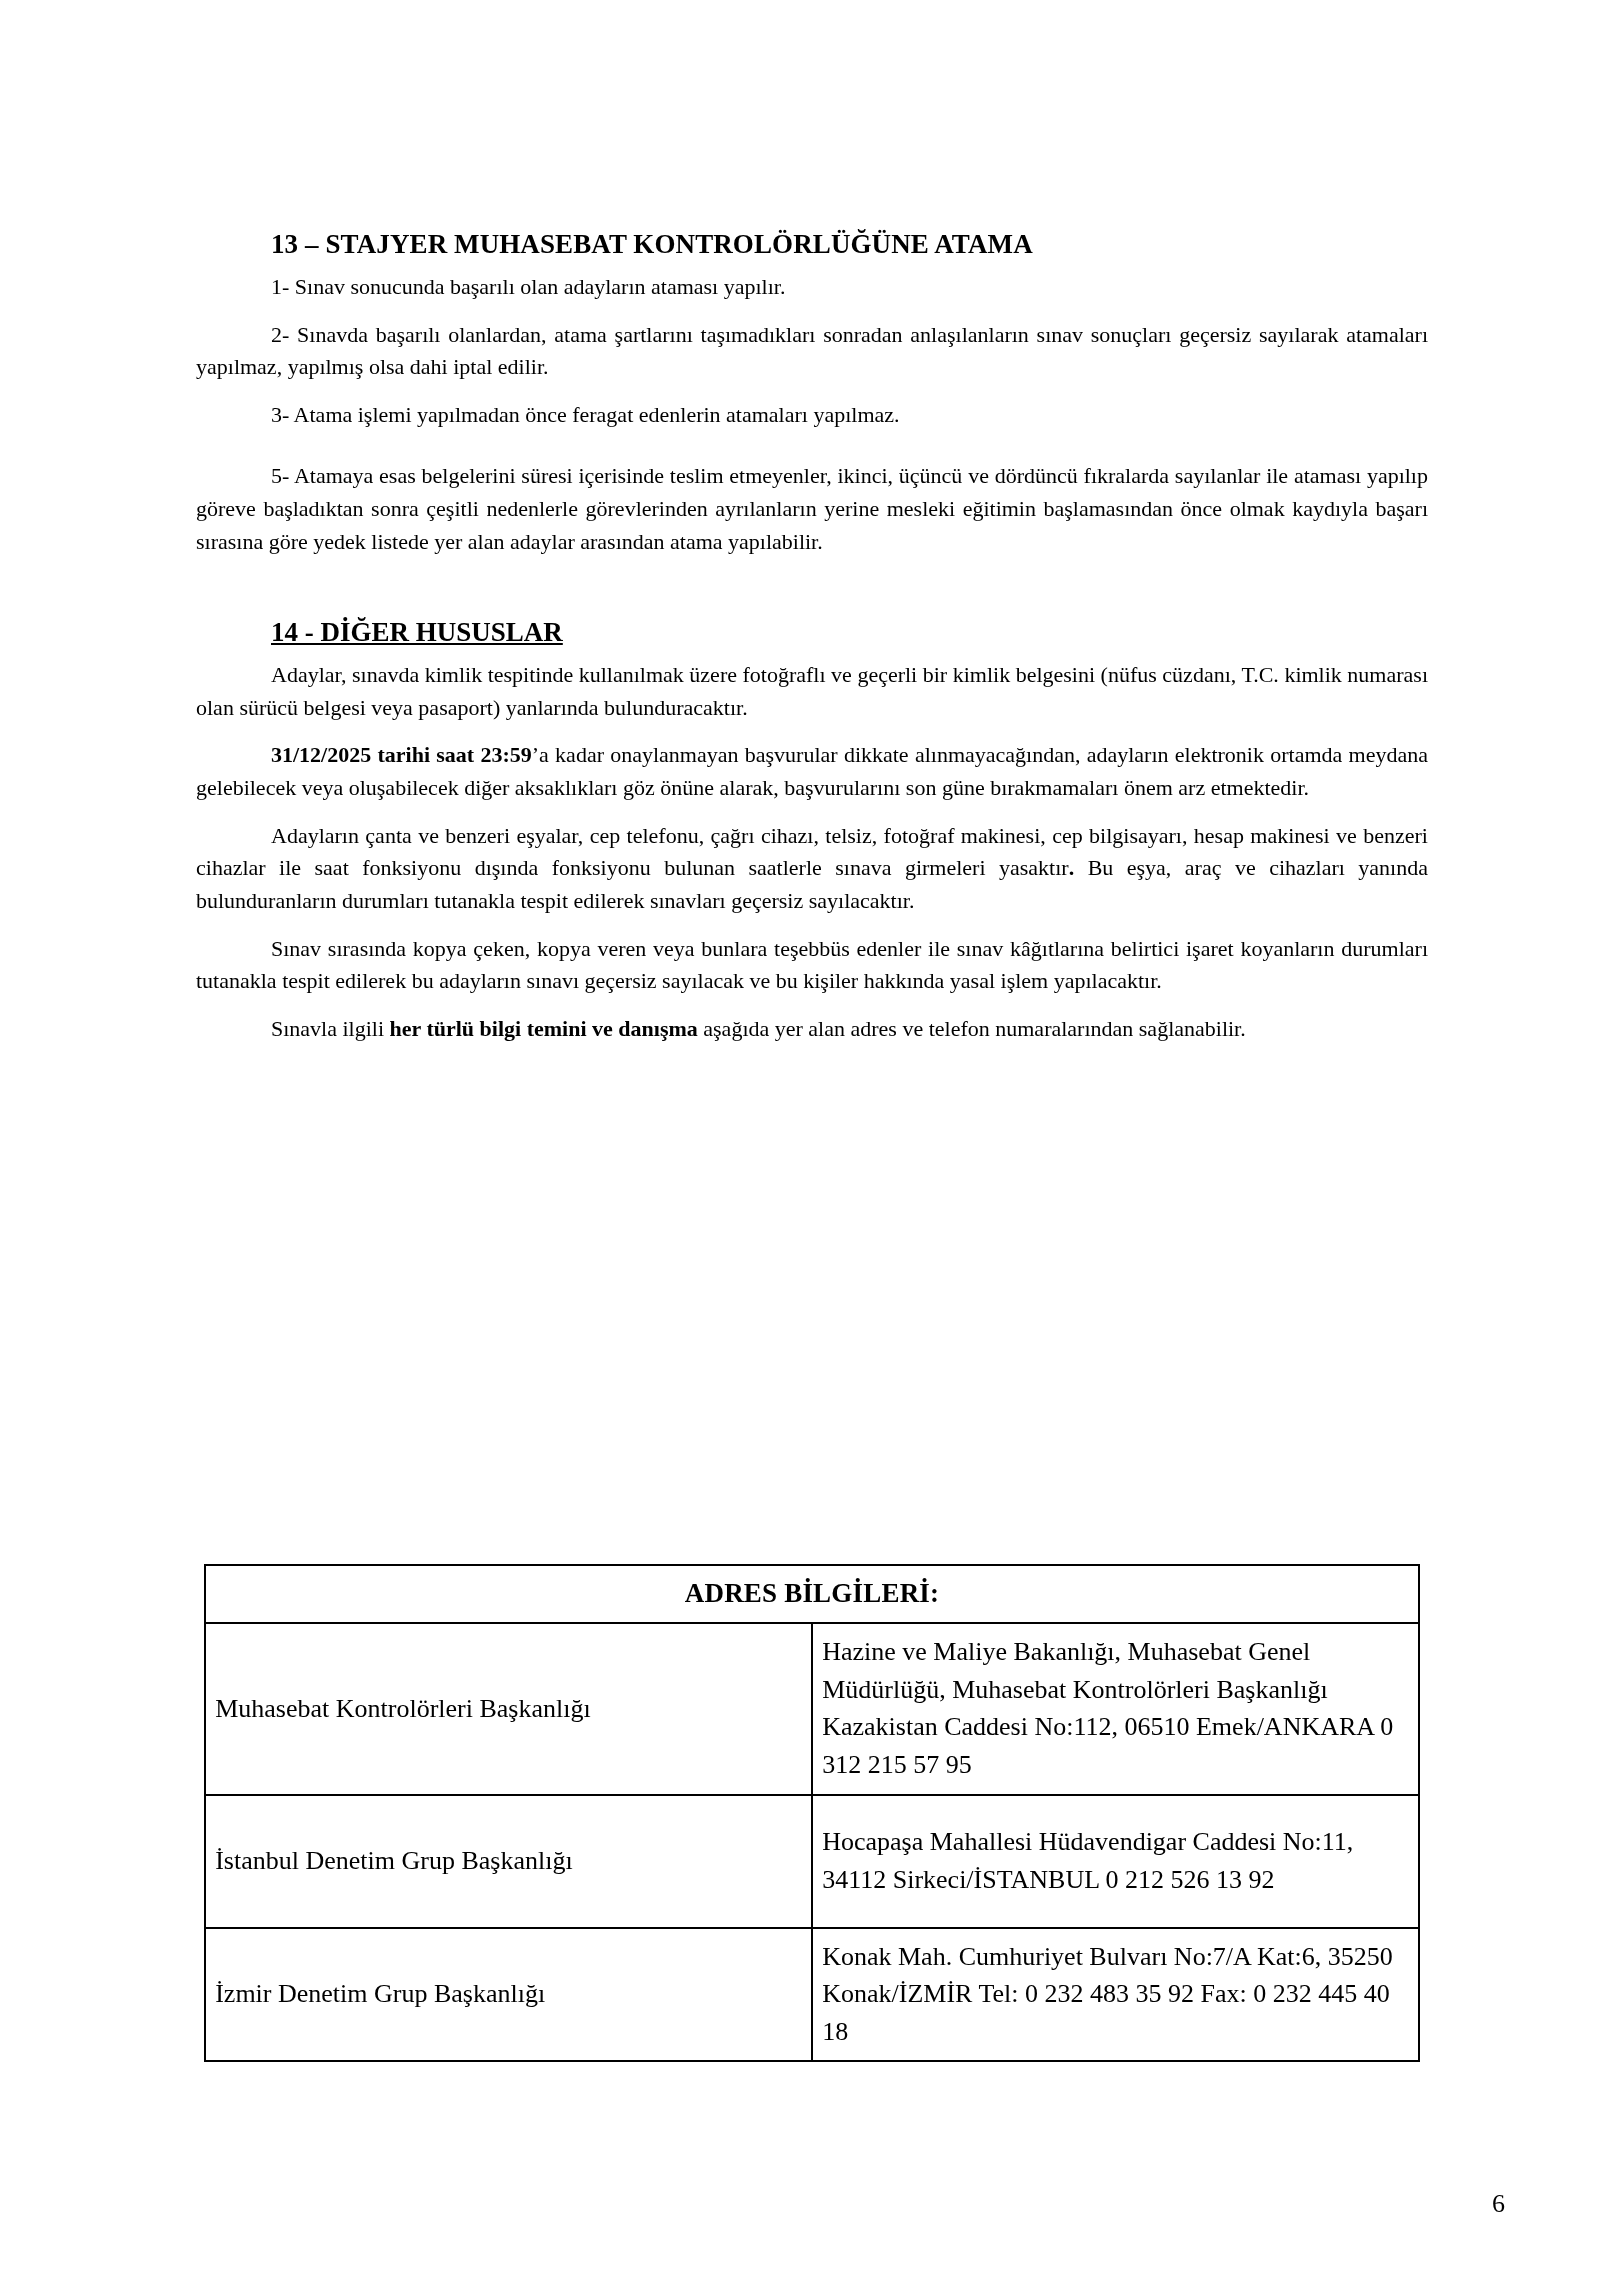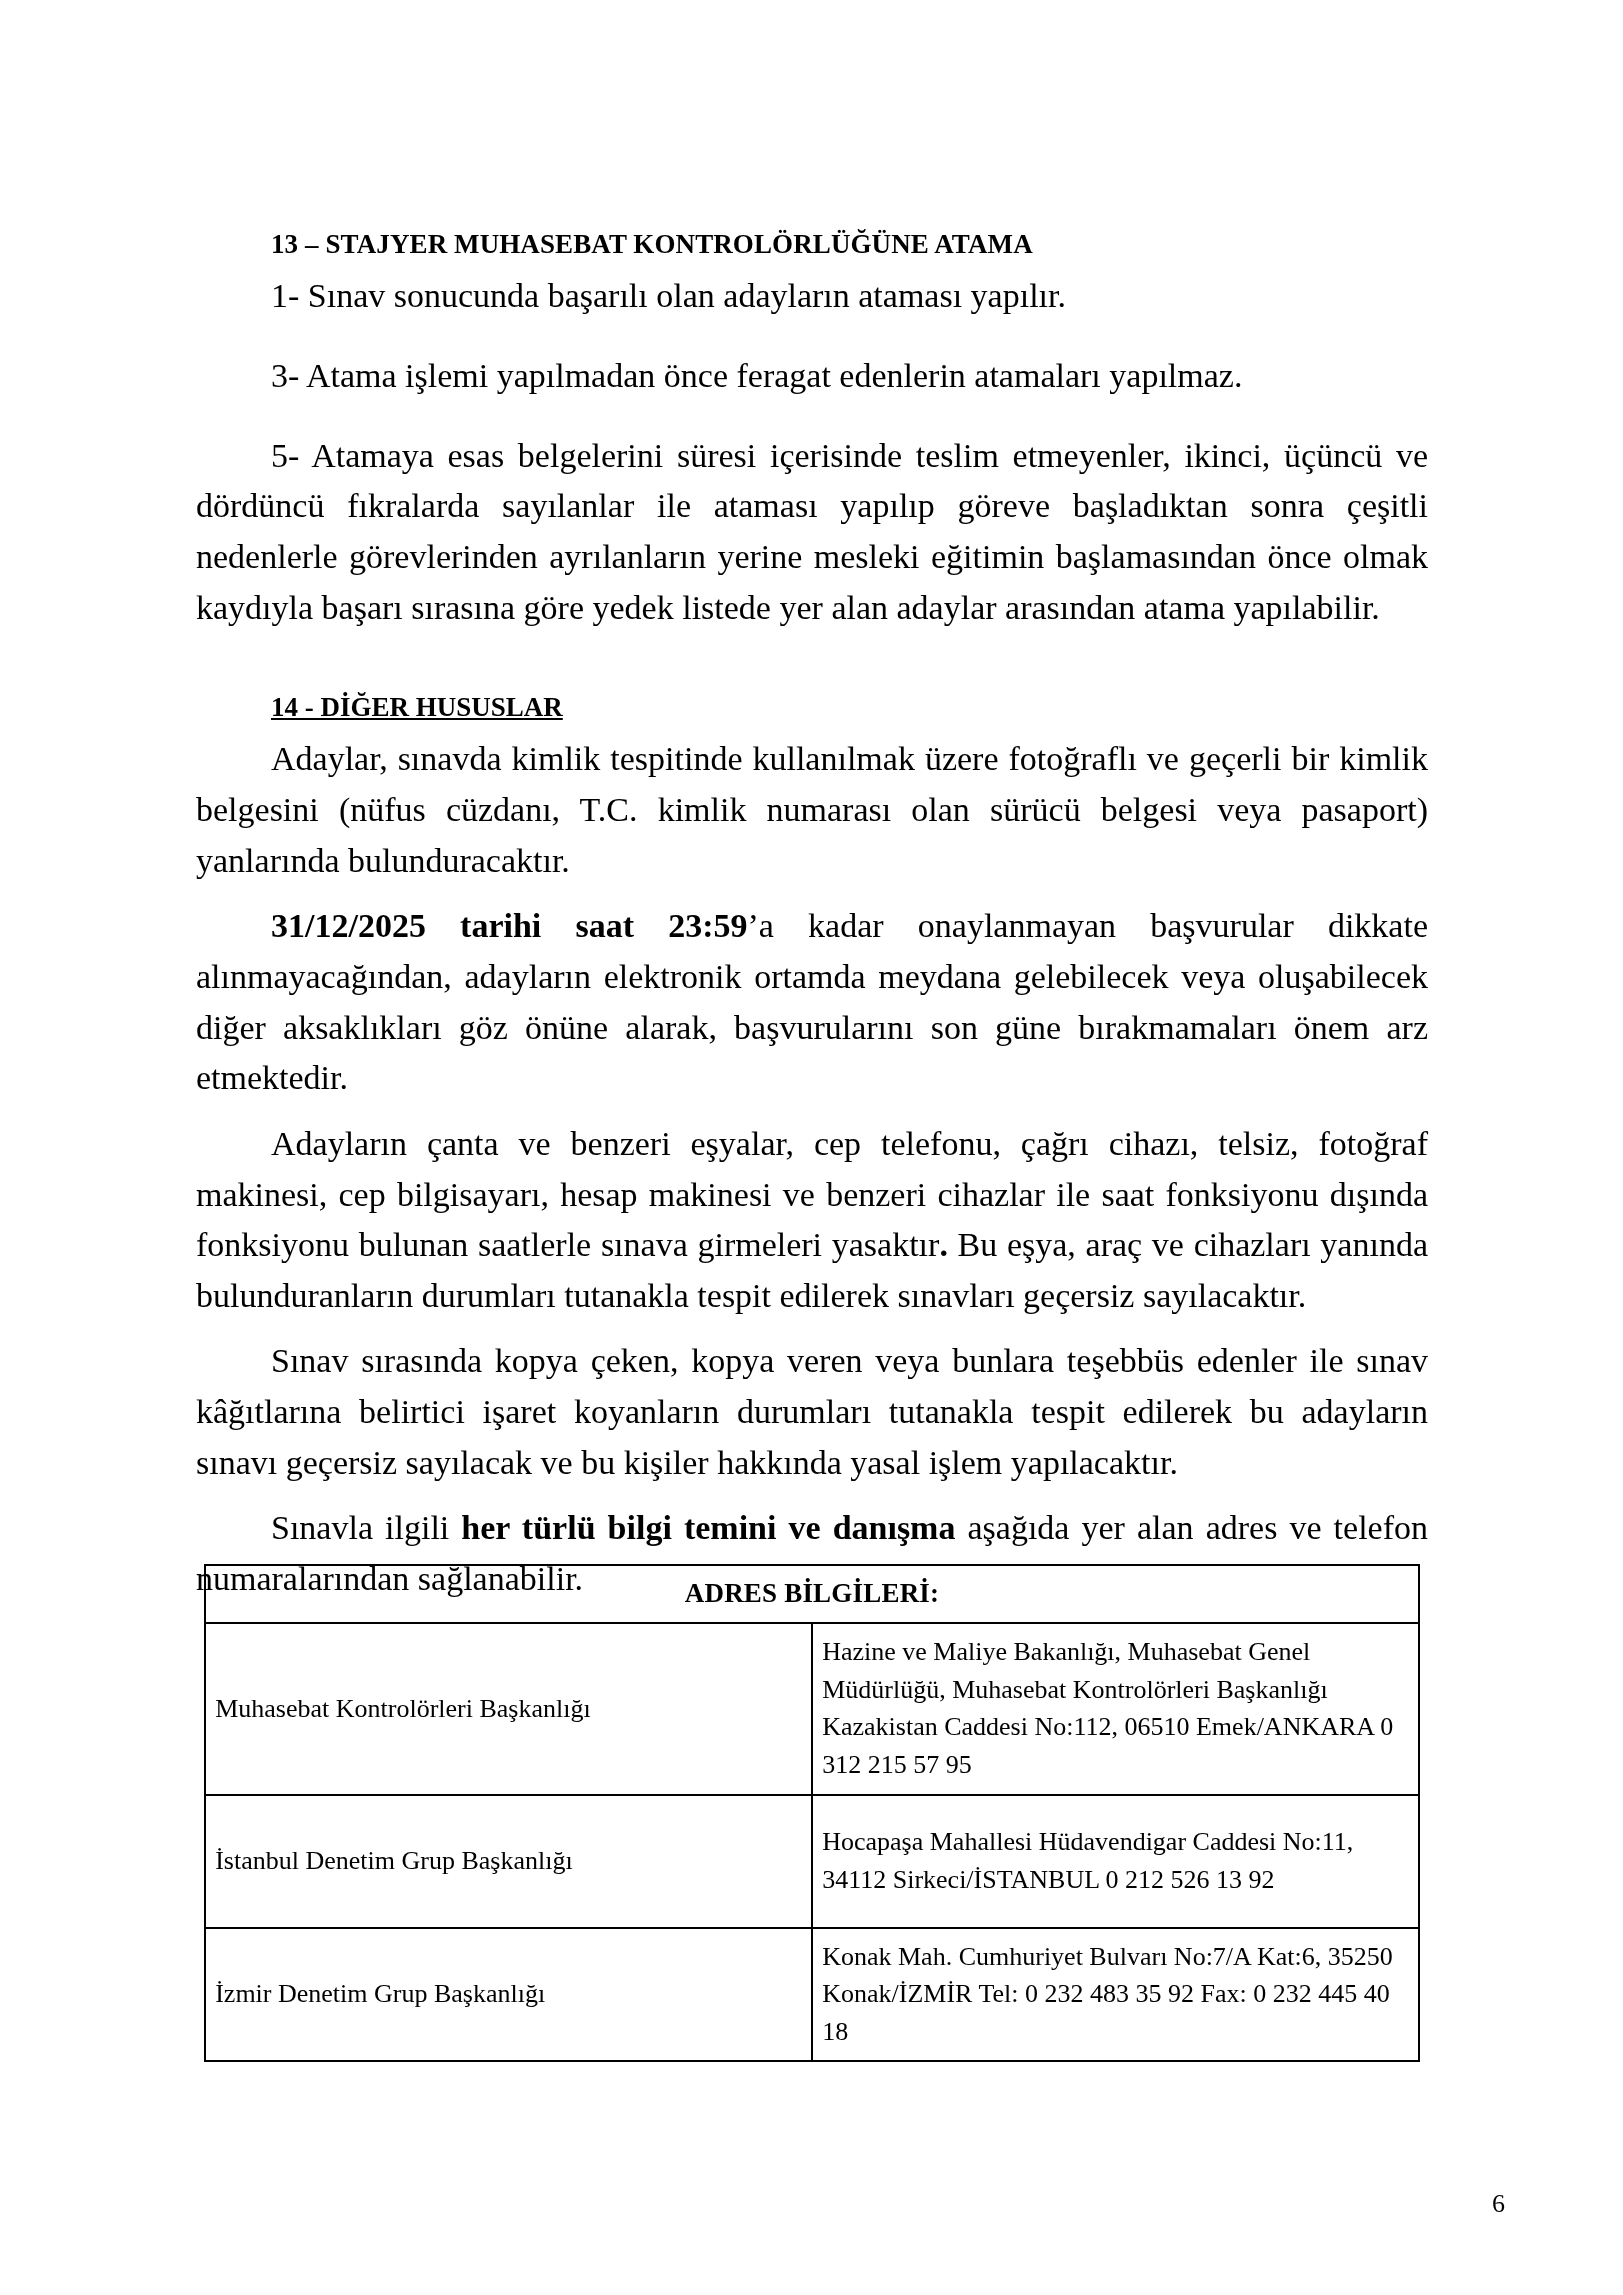--- a/index.html
+++ b/index.html
@@ -38,21 +38,21 @@
     font-size: 27px;
     font-weight: bold;
     margin: 0;
     padding: 0;
     text-indent: 75px;
     line-height: 1.30;
     text-decoration: underline;
   }
 
   p.body {
-    font-size: 34px;
+    font-size: 22px;
     line-height: 1.495;
     text-align: justify;
     text-justify: inter-word;
     margin: 0;
     padding: 0;
     text-indent: 75px;
     hyphens: none;
   }
 
   .sp-xs { height: 9.2px; }
@@ -113,20 +113,21 @@
   <div class="content">
 
     <h1 class="section-heading">13 – STAJYER MUHASEBAT KONTROLÖRLÜĞÜNE ATAMA</h1>
 
     <div class="sp-xs"></div>
 
     <p class="body">1- Sınav sonucunda başarılı olan adayların ataması yapılır.</p>
 
     <div class="sp-s"></div>
 
+    <p class="body">2- Sınavda başarılı olanlardan, atama şartlarını taşımadıkları sonradan anlaşılanların sınav sonuçları geçersiz sayılarak atamaları yapılmaz, yapılmış olsa dahi iptal edilir.</p>
 
     <div class="sp-s"></div>
 
     <p class="body">3- Atama işlemi yapılmadan önce feragat edenlerin atamaları yapılmaz.</p>
 
     <div class="sp-s"></div>
 
 
     <div class="sp-s"></div>
 

